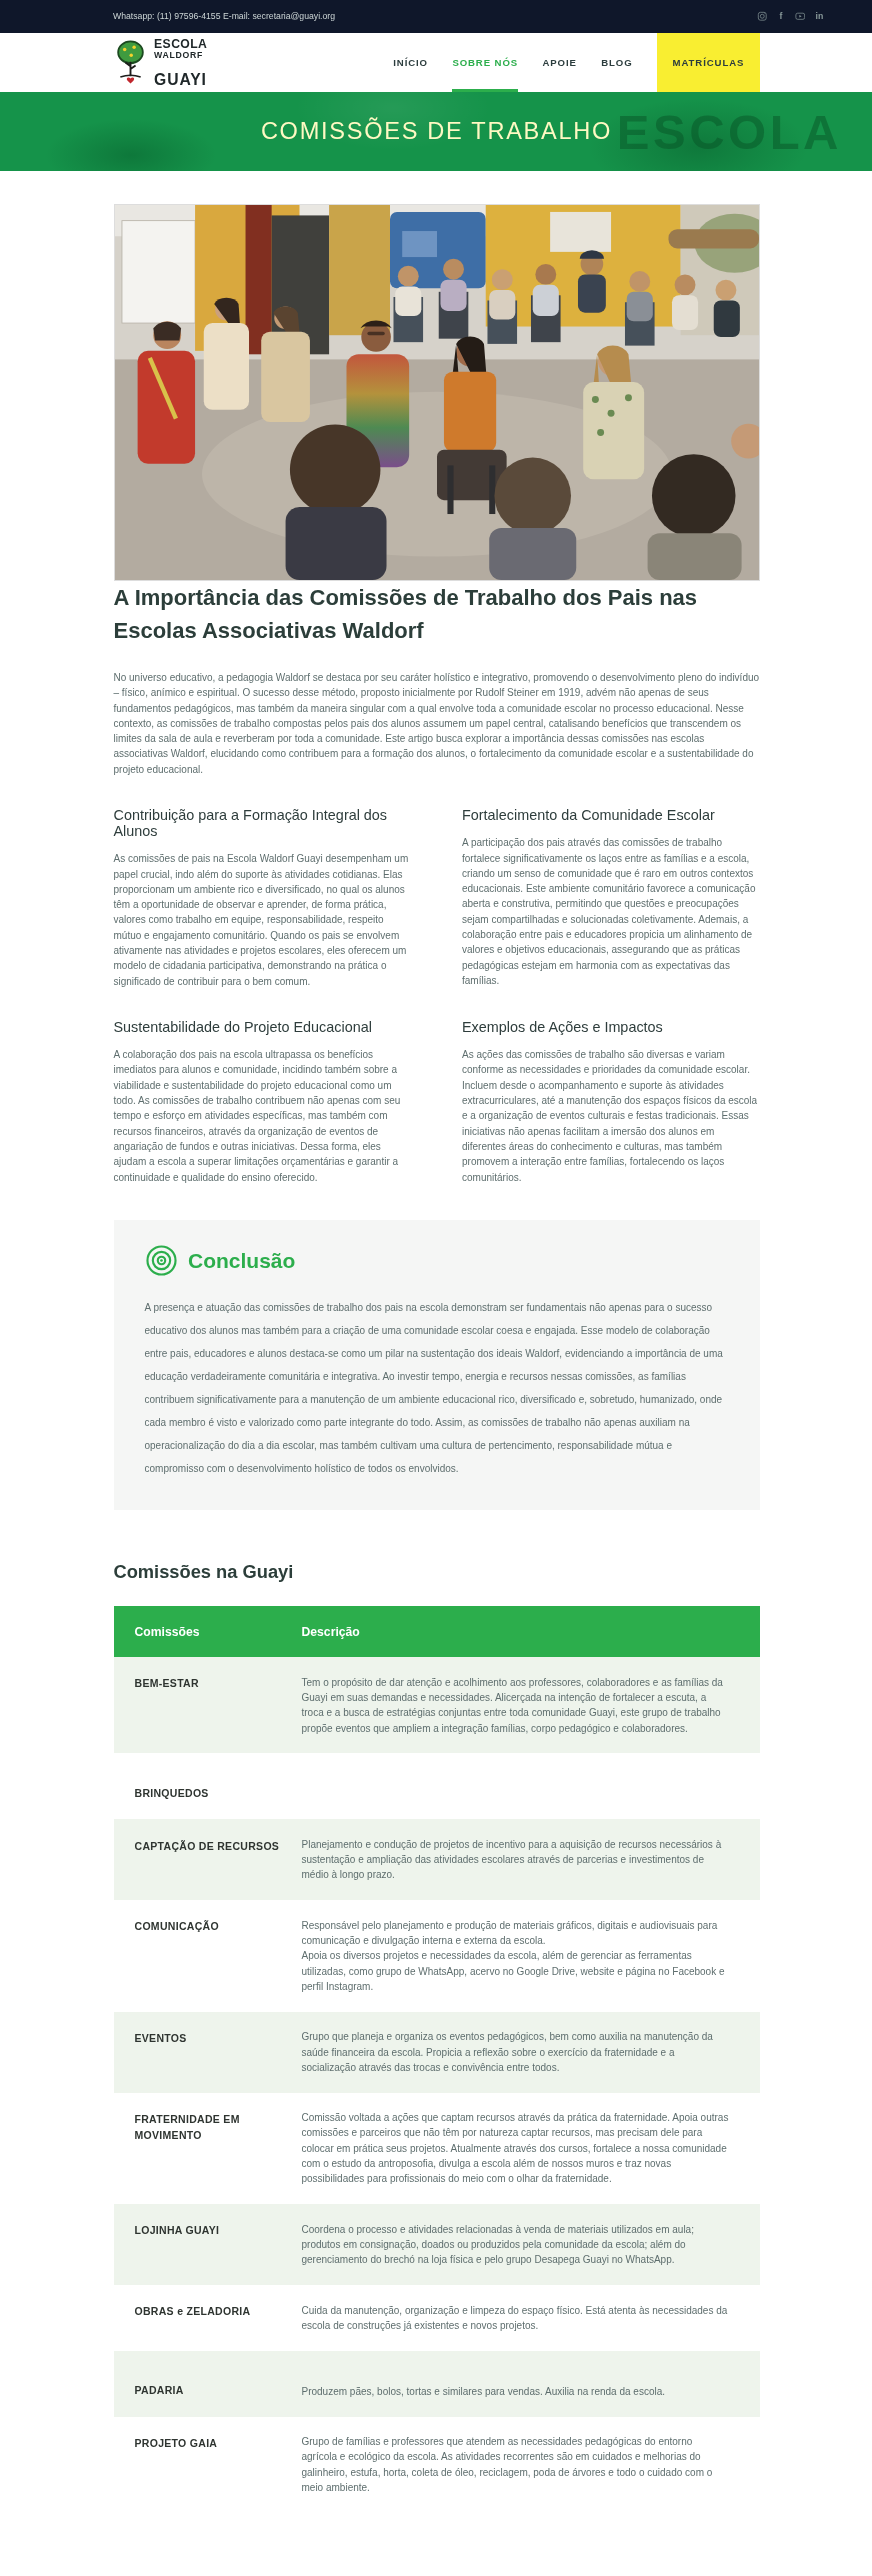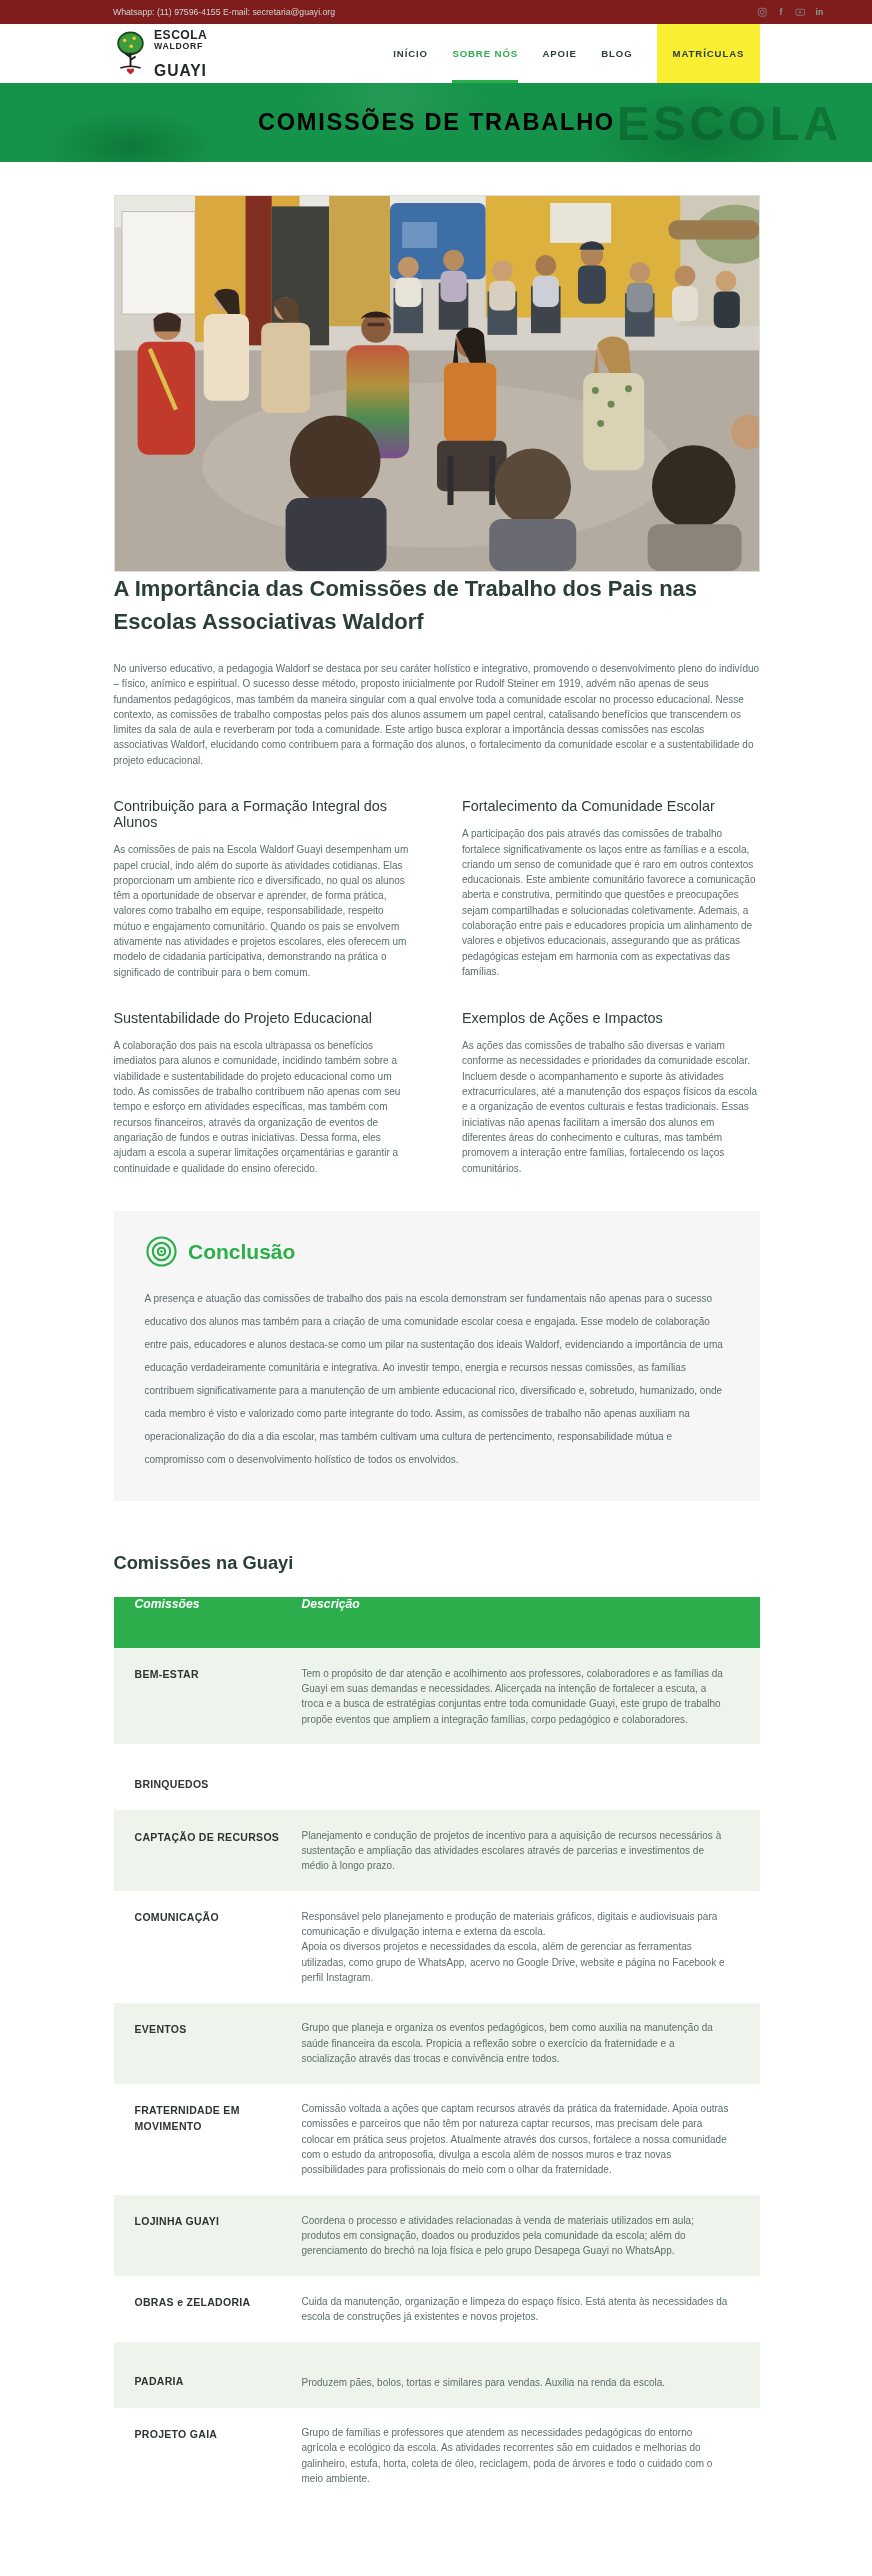--- a/index.html
+++ b/index.html
@@ -1,20 +1,20 @@
 <!DOCTYPE html>
 <html lang="pt" style="font-size:14px"><head>
 <meta charset="utf-8">
 <style>
   * { margin:0; padding:0; box-sizing:border-box; }
   body { font-family:"Liberation Sans", sans-serif; background:#fff; width:873px; margin:0 auto; color:#5e6e6e; }
   .page { width:873px; }
 
   
-  .topbar { background:#7f1d1d; height:24px; display:flex; align-items:center; }
+  .topbar { background:#0f172a; height:33px; display:flex; align-items:center; }
   .topbar-inner { width:873px; display:flex; align-items:center; justify-content:space-between; padding:0 48px 0 113px; }
   .topbar-contact { color:#cdd6d6; font-size:8.7px; }
   .social { display:flex; gap:7.9px; align-items:center; }
   .social .sic { width:11.3px; height:11.3px; display:inline-flex; align-items:center; justify-content:center; color:#8a9b9b; font-size:8.7px; font-weight:bold; }
   .social .sic svg { width:10.5px; height:10.5px; fill:none; stroke:#8a9b9b; stroke-width:1.6; }
 
   
   .header { background:#fff; height:59px; position:relative; }
   .header-inner { height:59px; display:flex; align-items:center; justify-content:space-between; padding:0 113px; }
   .brand { display:flex; align-items:center; gap:6.1px; text-decoration:none; cursor:pointer; }
@@ -29,42 +29,42 @@
   .nav-cta { margin-left:24.4px; background:#f9ee31; color:#2c3d3e; font-size:9.6px; font-weight:bold; letter-spacing:0.9px; height:59px; display:flex; align-items:center; padding:0 15.7px; cursor:pointer; }
 
   
   .hero { height:79px; background:#15934a; position:relative; overflow:hidden; display:flex; align-items:center; justify-content:center; }
   .hero::before { content:""; position:absolute; inset:0;
      background:
        radial-gradient(122px 52px at 15% 80%, rgba(0,70,30,.35), transparent 70%),
        radial-gradient(140px 61px at 45% 20%, rgba(255,255,255,.07), transparent 70%),
        radial-gradient(157px 70px at 80% 70%, rgba(0,60,25,.30), transparent 70%); }
   .hero-watermark { position:absolute; right:31px; top:12.2px; font-size:49px; font-weight:bold; letter-spacing:3.5px; color:rgba(6,80,35,.45); }
-  .hero-title { position:relative; color:#000000; font-size:23.6px; font-weight:bold; letter-spacing:1.7px; }
+  .hero-title { position:relative; color:#fef9c3; font-size:23.6px; font-weight:normal; letter-spacing:1.7px; }
 
   
   .container { width:646px; margin:0 auto; }
   .photo-wrap { padding-top:33px; }
   .photo { width:646px; height:377px; border:0.9px solid #ddd; background:#cfc9c0; display:block; }
   .article-title { font-size:22px; line-height:33px; font-weight:bold; color:#2c3e3a; }
   .intro { margin-top:23px; font-size:10px; line-height:15.3px; color:#5e6e6e; }
   .grid2 { display:grid; grid-template-columns:1fr 1fr; column-gap:51px; row-gap:30px; margin-top:30px; }
   .sec h3 { font-size:14.4px; font-weight:normal; color:#2e3d3c; margin-bottom:12.2px; }
   .sec p { font-size:10px; line-height:15.3px; color:#5e6e6e; }
 
   .conclusion-box { margin-top:35px; background:#f5f6f5; padding:24.4px 31px 30px 31px; }
   .conclusion-head { display:flex; align-items:center; gap:10.5px; }
   .conclusion-head h2 { color:#2cae4c; font-size:21px; font-weight:bold; }
   .target-icon { width:33px; height:33px; }
   .conclusion-box p { margin-top:19px; font-size:10px; line-height:23px; color:#5e6e6e; }
 
   .comm-heading { margin-top:51px; font-size:18.3px; font-weight:bold; color:#2c3e3a; }
 
   .ctable { margin-top:23px; margin-bottom:52px; }
-  .ctable-head { background:#2cae4c; color:#fff; display:flex; height:51px; font-size:12.2px; font-weight:bold;font-style:italic; }
+  .ctable-head { background:#2cae4c; color:#fff; display:flex; height:51px; align-items:center; font-size:12.2px; font-weight:bold; }
   .ctable-head .c1 { width:188px; padding-left:21px; }
   .ctable-head .c2 { flex:1; }
   .crow { display:flex; padding:17.5px 0; }
   .crow:nth-child(even) { background:#eef4ec; }
   .crow .rname { width:188px; padding-left:21px; padding-right:12.2px; font-size:10.5px; font-weight:bold; color:#2e3430; letter-spacing:0.3px; line-height:15.7px; padding-top:1.7px; }
   .crow .rdesc { flex:1; padding-right:31px; font-size:10px; line-height:15.3px; color:#5e6e6e; white-space:pre-line; }
   .crow.single { align-items:flex-end; min-height:66px; }
 </style>
 </head>
 <body>

